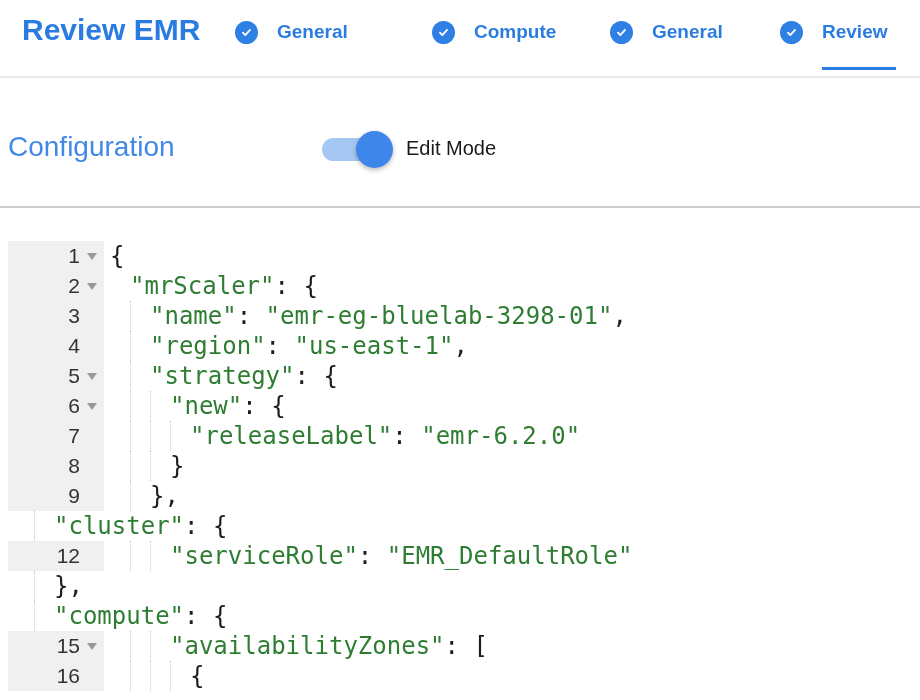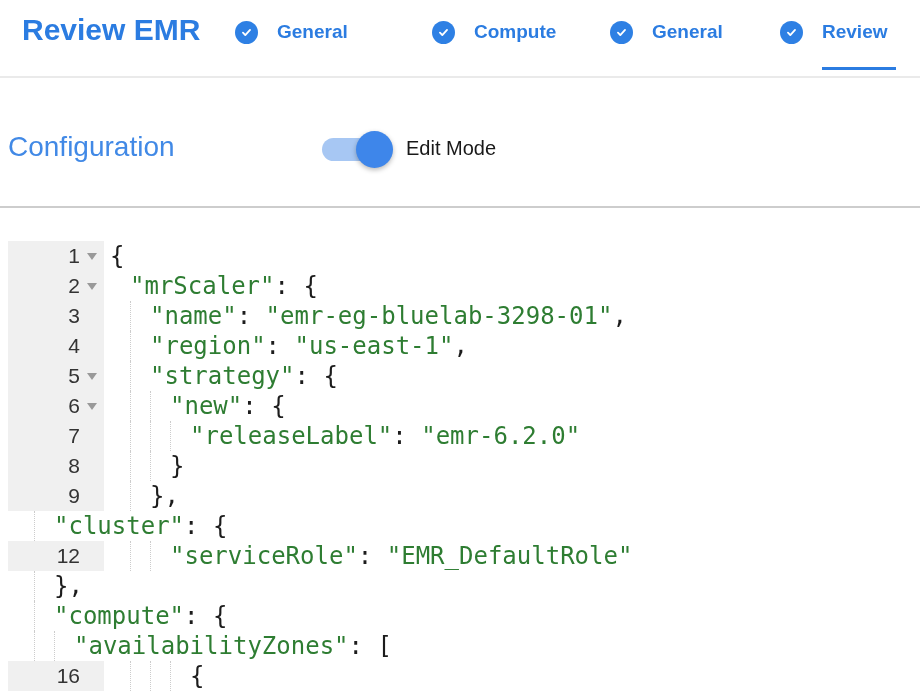--- a/index.html
+++ b/index.html
@@ -170,20 +170,26 @@
       </div>
       <div class="code" style="padding-left: 66px;"><span class="guide" style="left: 26px;"></span><span class="guide" style="left: 46px;"></span><span class="k">"serviceRole"</span><span class="p">: </span><span class="s">"EMR_DefaultRole"</span></div>
     </div>
     <div class="row">
       <div class="code" style="padding-left: 46px;"><span class="guide" style="left: 26px;"></span><span class="p">},</span></div>
     </div>
     <div class="row">
       <div class="code" style="padding-left: 46px;"><span class="guide" style="left: 26px;"></span><span class="k">"compute"</span><span class="p">: {</span></div>
     </div>
     <div class="row">
+      <div class="gutter">
+        <span class="lno">15</span>
+        <span class="foldbox">
+          <span class="tri"></span>
+        </span>
+      </div>
       <div class="code" style="padding-left: 66px;"><span class="guide" style="left: 26px;"></span><span class="guide" style="left: 46px;"></span><span class="k">"availabilityZones"</span><span class="p">: [</span></div>
     </div>
     <div class="row">
       <div class="gutter">
         <span class="lno">16</span>
       </div>
       <div class="code" style="padding-left: 86px;"><span class="guide" style="left: 26px;"></span><span class="guide" style="left: 46px;"></span><span class="guide" style="left: 66px;"></span><span class="p">{</span></div>
     </div>
   </div>
 

